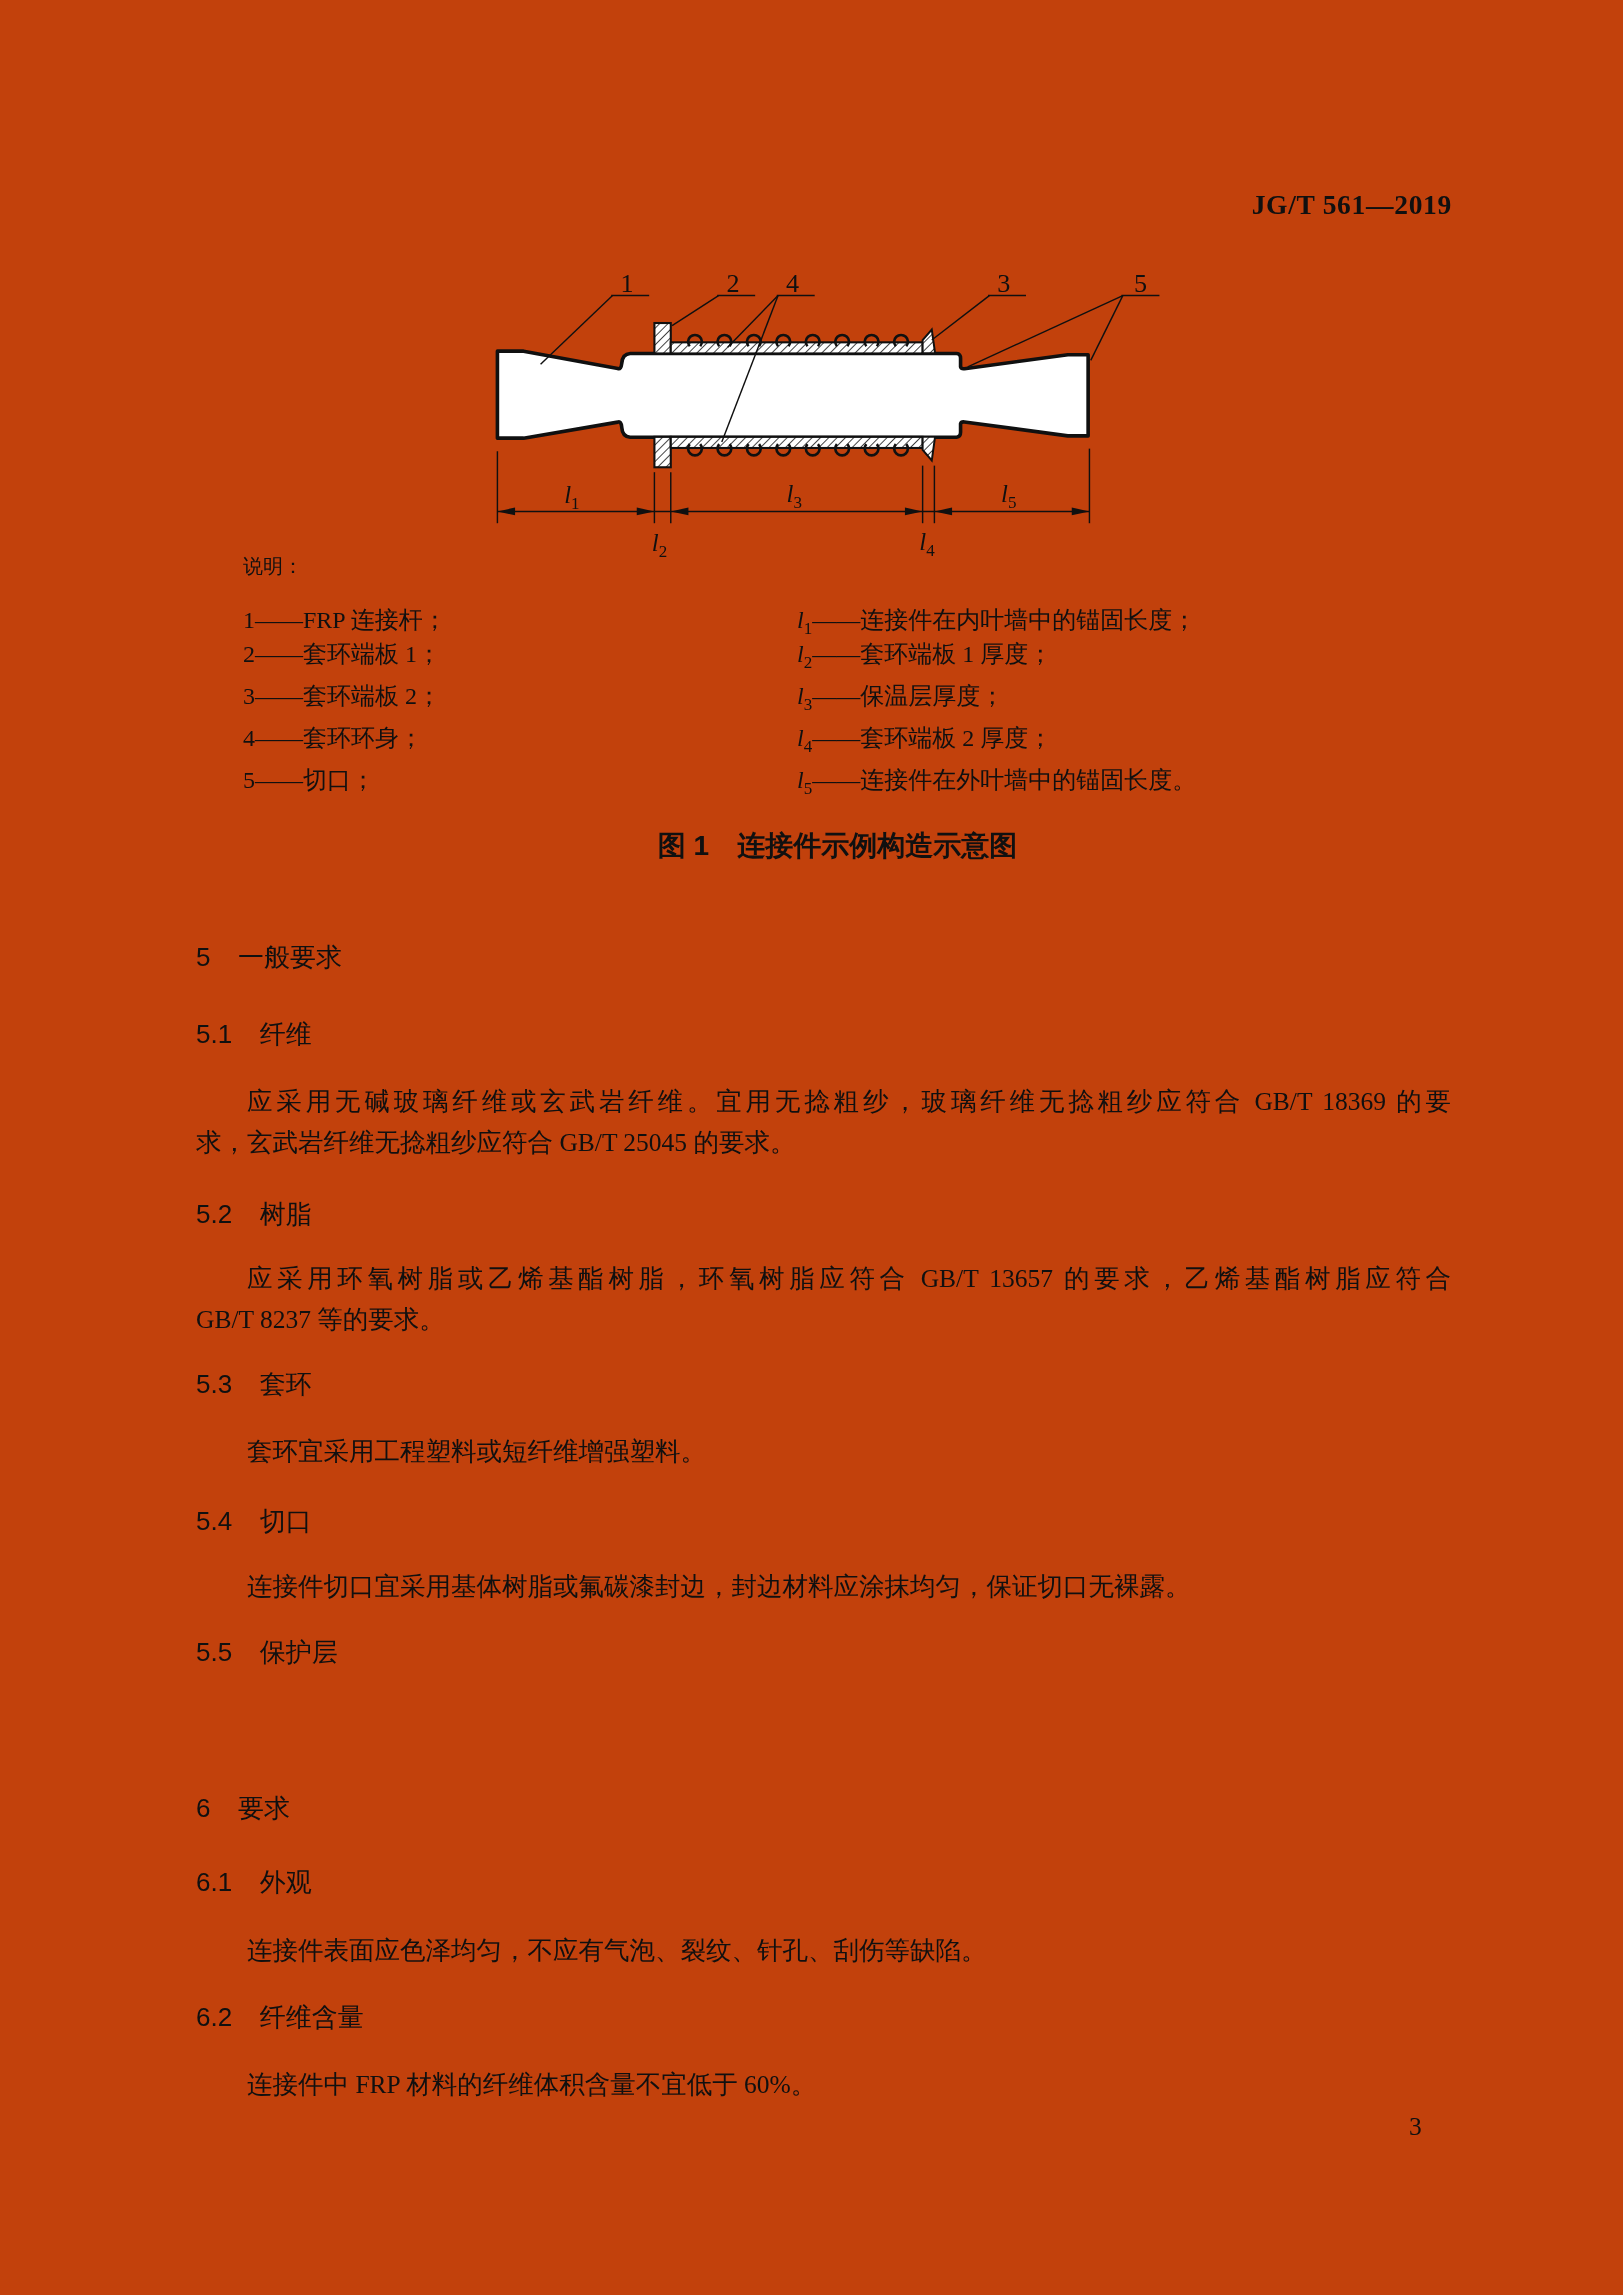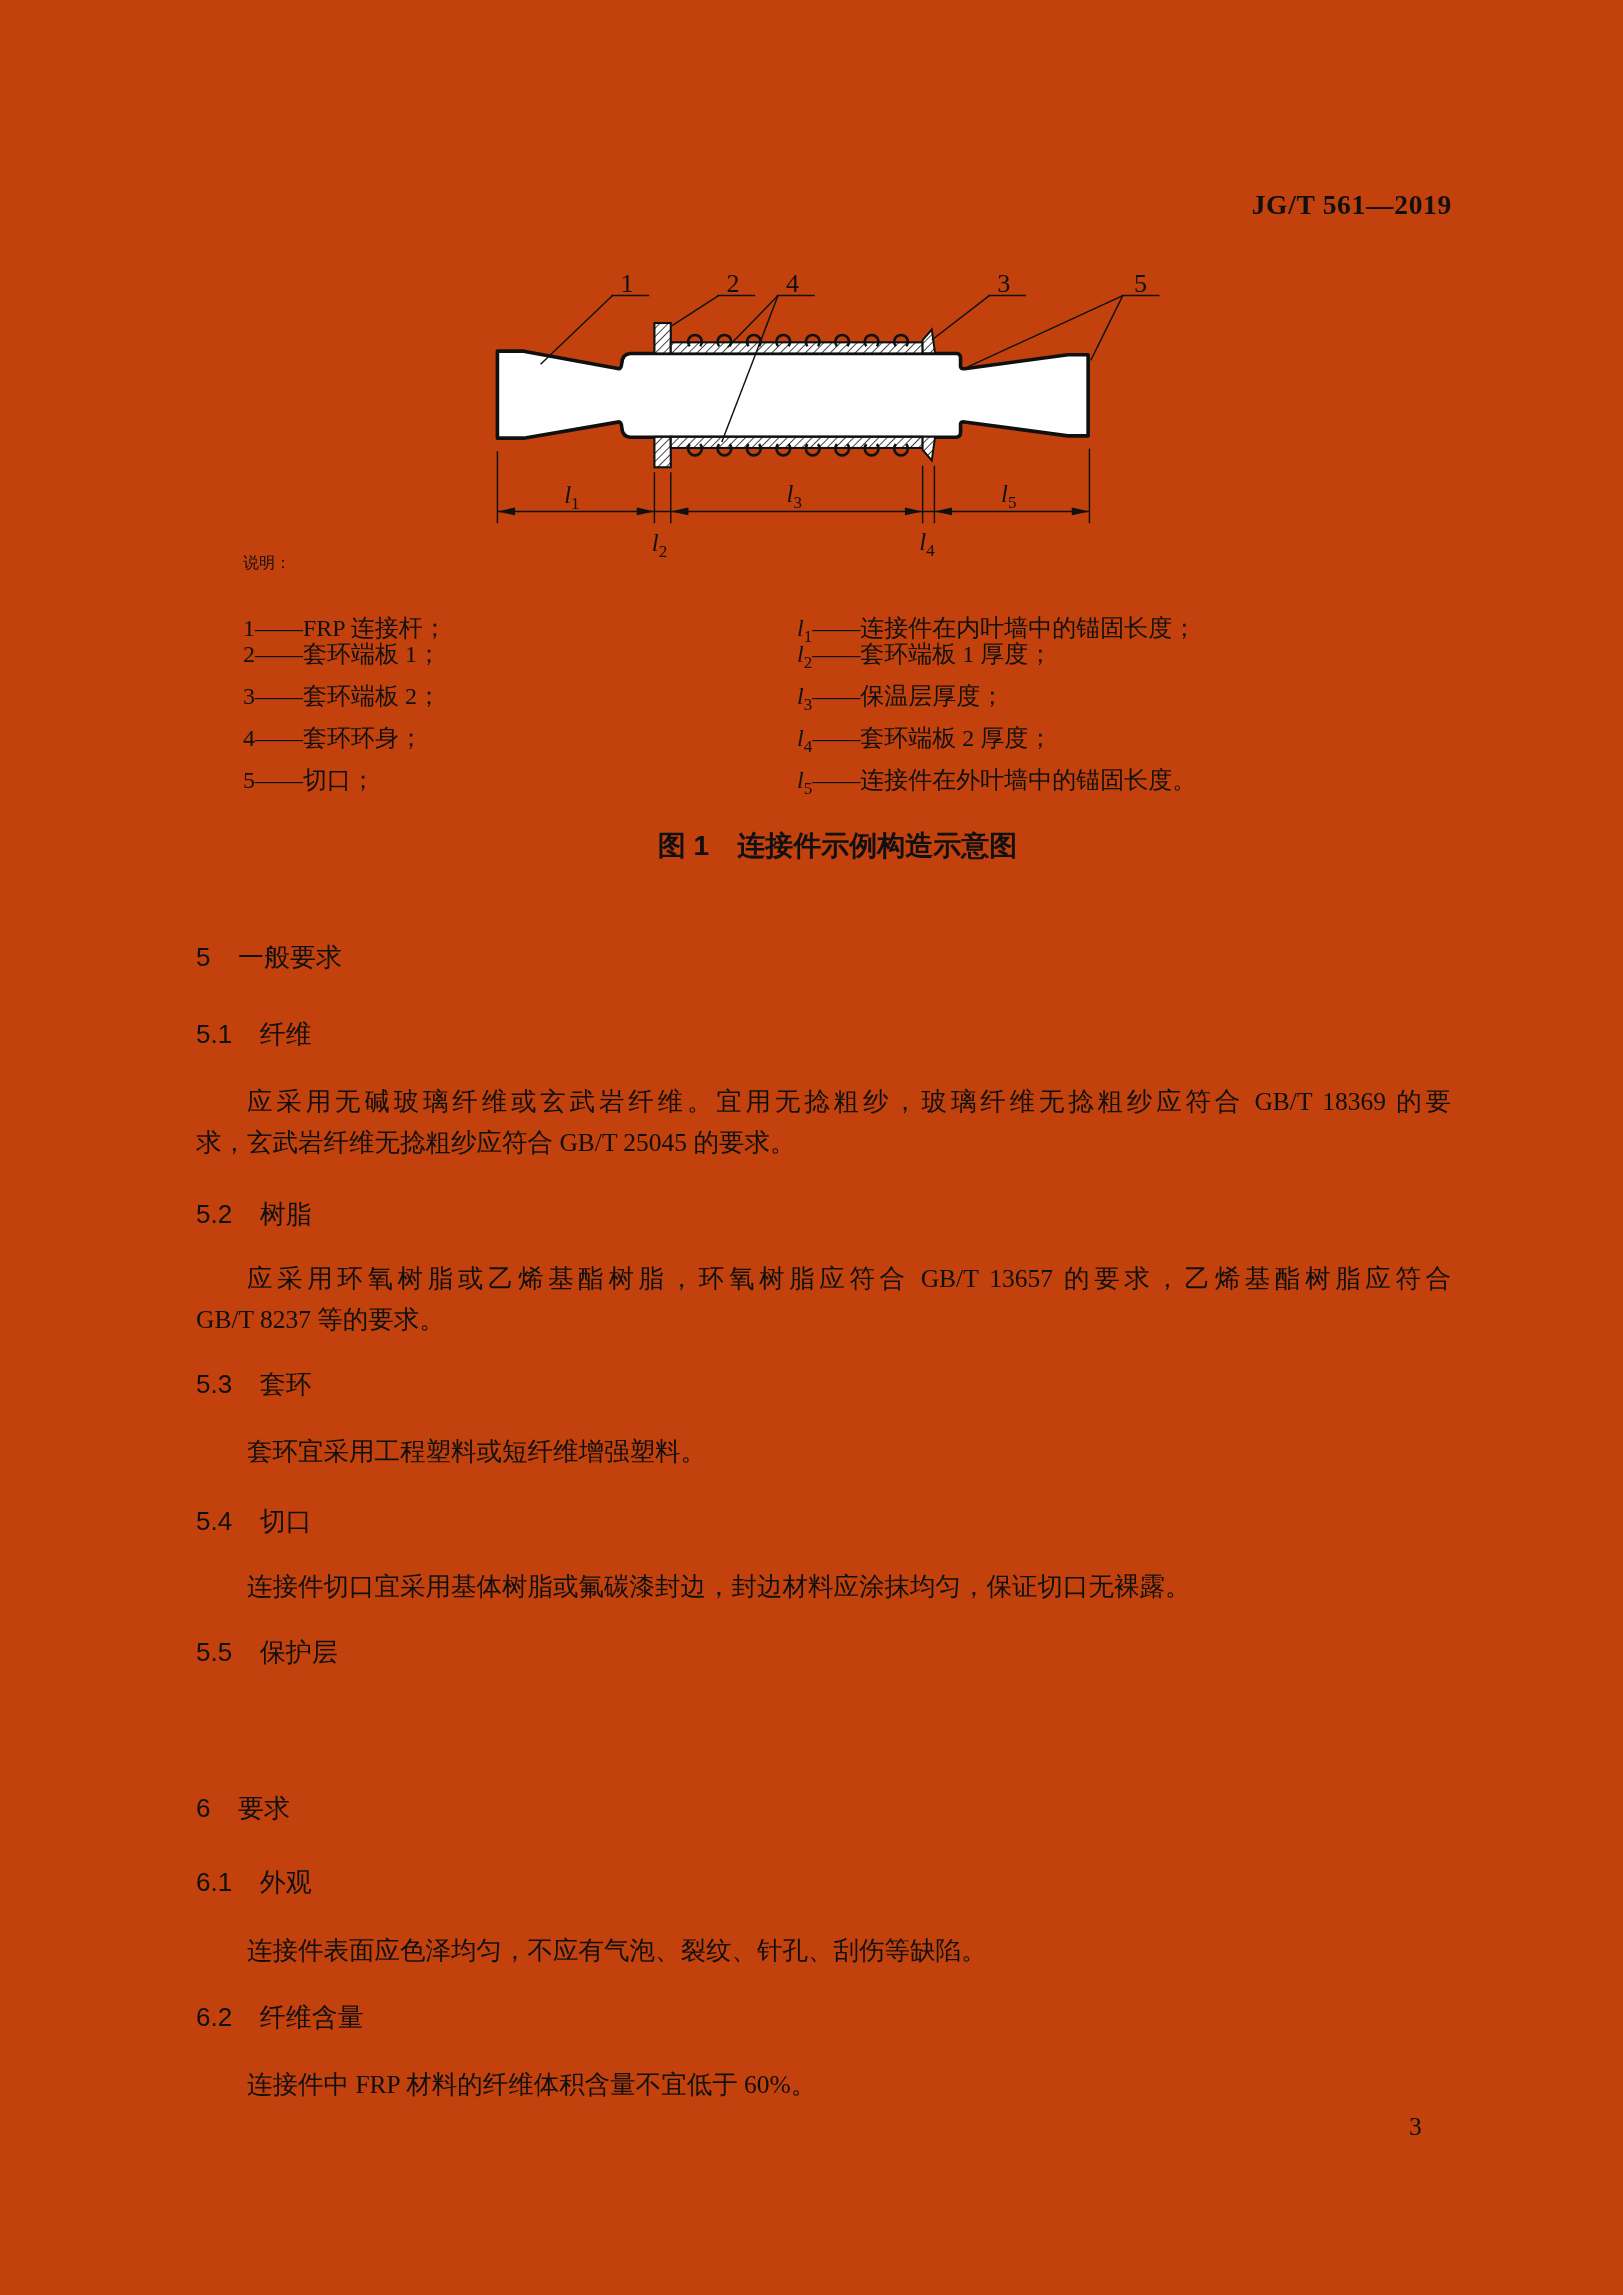--- a/index.html
+++ b/index.html
@@ -8,21 +8,21 @@
     position:relative; width:1623px; height:2295px; background:#c2410c;
     font-family:"Liberation Serif","DejaVu Serif",serif; color:#101010;
     overflow:hidden;
   }
   .abs { position:absolute; }
   #hdr {
     top:189px; right:171px; font-size:27.5px; font-weight:bold;
     letter-spacing:0.7px; font-family:"Liberation Serif","DejaVu Serif",serif;
   }
   #figwrap { left:458px; top:255px; width:733px; height:314px; }
-  #legend-title { left:243px; top:553px; font-size:16px; }
+  #legend-title { left:243px; top:553px; font-size:20px; }
   #legend { left:243px; top:596px; width:1208px; height:216px; }
   .lgrow { position:absolute; left:0; width:100%; height:34px; font-size:24px; line-height:33px; }
   .lgl { position:absolute; left:0; }
   .lgr { position:absolute; left:554px; }
   .lsym { font-style:italic; font-family:"Liberation Serif","DejaVu Serif",serif; }
   .lsub { font-size:17px; vertical-align:-5.9px; }
   #caption { left:26px; top:827px; width:1623px; text-align:center;
     font-size:28px; font-weight:bold; font-family:"Liberation Sans","DejaVu Sans",sans-serif; }
   .h1, .h2 {
     left:196px; font-family:"Liberation Sans","DejaVu Sans",sans-serif;
@@ -134,21 +134,21 @@
       <text x="862" y="769"><tspan class="dimsym">l</tspan><tspan class="dimsub" dy="9">1</tspan></text>
       <text x="1202" y="768"><tspan class="dimsym">l</tspan><tspan class="dimsub" dy="9">3</tspan></text>
       <text x="1530" y="768"><tspan class="dimsym">l</tspan><tspan class="dimsub" dy="9">5</tspan></text>
       <text x="996" y="843"><tspan class="dimsym">l</tspan><tspan class="dimsub" dy="9">2</tspan></text>
       <text x="1405" y="841"><tspan class="dimsym">l</tspan><tspan class="dimsub" dy="9">4</tspan></text>
     </svg>
   </div>
 
   <div id="legend-title" class="abs">说明：</div>
   <div id="legend" class="abs">
-    <div class="lgrow" style="top:16px">
+    <div class="lgrow" style="top:8px">
       <div class="lgl"><span>1</span><span>——FRP 连接杆；</span></div>
       <div class="lgr"><span class="lsym">l</span><span class="lsub">1</span><span>——连接件在内叶墙中的锚固长度；</span></div>
     </div>
     <div class="lgrow" style="top:42px">
       <div class="lgl"><span>2</span><span>——套环端板 1；</span></div>
       <div class="lgr"><span class="lsym">l</span><span class="lsub">2</span><span>——套环端板 1 厚度；</span></div>
     </div>
     <div class="lgrow" style="top:84px">
       <div class="lgl"><span>3</span><span>——套环端板 2；</span></div>
       <div class="lgr"><span class="lsym">l</span><span class="lsub">3</span><span>——保温层厚度；</span></div>

